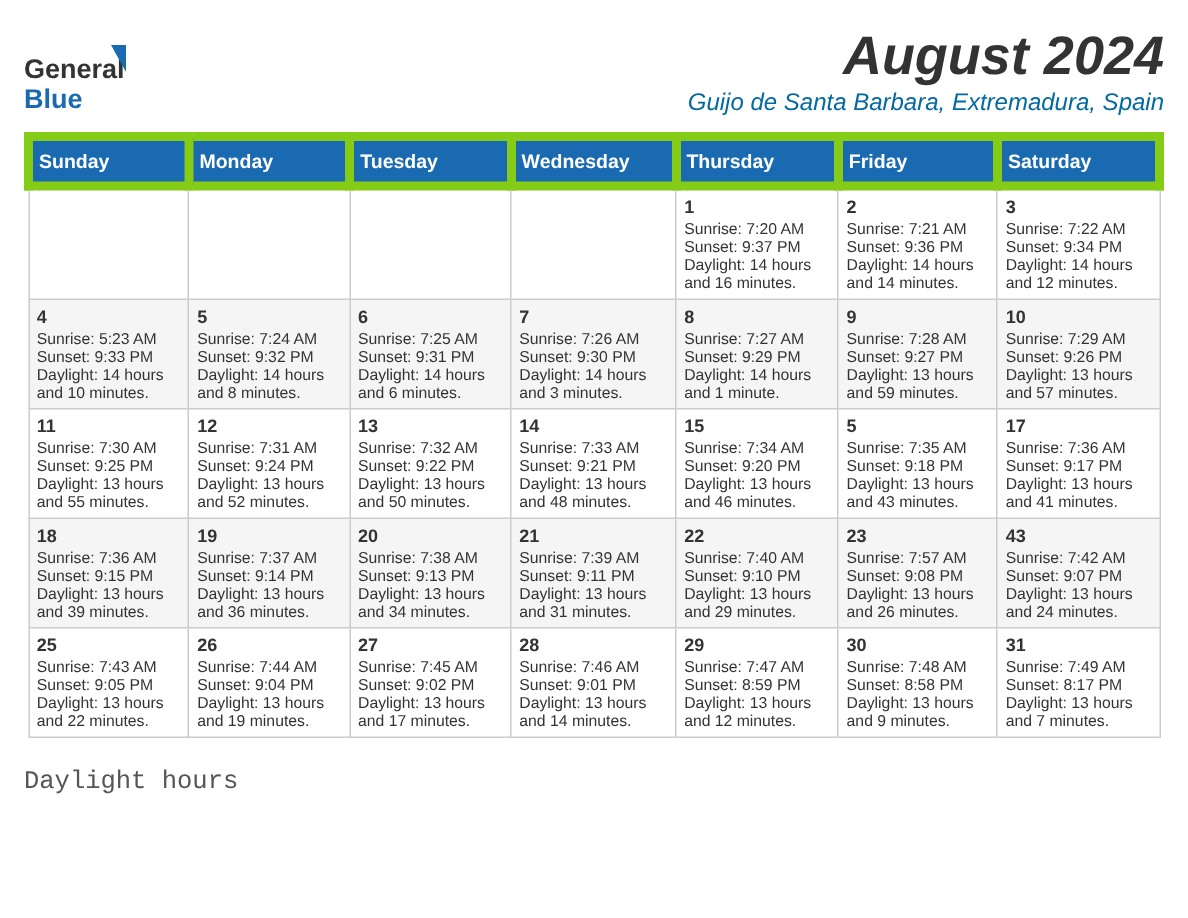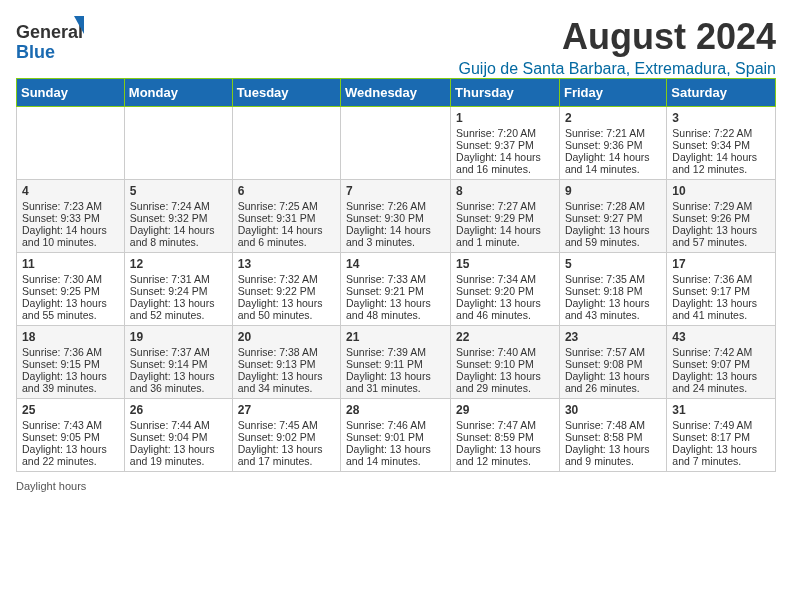--- a/index.html
+++ b/index.html
@@ -6,57 +6,59 @@
     body {
       font-family: Arial, sans-serif;
       background: #fff;
       width: 792px;
       min-height: 612px;
       padding: 16px;
     }
     .header {
       display: flex;
       justify-content: space-between;
-      align-items: flex-start;
-    }
-    .title-block { text-align: right; }
+      align-items: flex-end;
+      margin-bottom: 10px;
+    }
+    .title-block { text-align: right; font-style: italic; }
     .title-block h1 { font-size: 36px; font-weight: bold; color: #333; }
     .title-block h2 { font-size: 16px; font-weight: normal; color: #0369a1; margin-top: 2px; }
     .calendar { width: 100%; border-collapse: collapse; }
     .calendar th {
       background: #1a6ab1;
       color: #fff;
       font-size: 13px;
       font-weight: bold;
       padding: 6px 4px;
       text-align: left;
-      border: 1px solid #84cc16;
+      border: 6px solid #84cc16;
     }
     .calendar td {
       vertical-align: top;
       border: 1px solid #ccc;
       padding: 4px 5px;
       font-size: 10.5px;
       color: #333;
       width: 113px;
       min-height: 80px;
       background: #fff;
     }
     .calendar tr:nth-child(even) td { background: #f5f5f5; }
     .day-num {
       font-size: 12px;
       font-weight: bold;
       display: block;
       margin-bottom: 2px;
     }
     .empty { background: #fff !important; }
     .footer {
-      margin-top: 8px;
-      font-size: 11px;
+      margin-top: 20px;
+      font-size: 17px;
       color: #555;
+      font-family: Liberation Mono, monospace;
     }
     .logo-wrap {
       display: flex;
       align-items: center;
       gap: 2px;
     }
   </style>
 </head>
 <body>
 
@@ -107,21 +109,21 @@
         <td>
           <span class="day-num">3</span>
           <div>Sunrise: 7:22 AM</div>
           <div>Sunset: 9:34 PM</div>
           <div>Daylight: 14 hours and 12 minutes.</div>
         </td>
       </tr>
       <tr>
         <td>
           <span class="day-num">4</span>
-          <div>Sunrise: 7:23 AM</div>
+          <div>Sunrise: 5:23 AM</div>
           <div>Sunset: 9:33 PM</div>
           <div>Daylight: 14 hours and 10 minutes.</div>
         </td>
         <td>
           <span class="day-num">5</span>
           <div>Sunrise: 7:24 AM</div>
           <div>Sunset: 9:32 PM</div>
           <div>Daylight: 14 hours and 8 minutes.</div>
         </td>
         <td>

